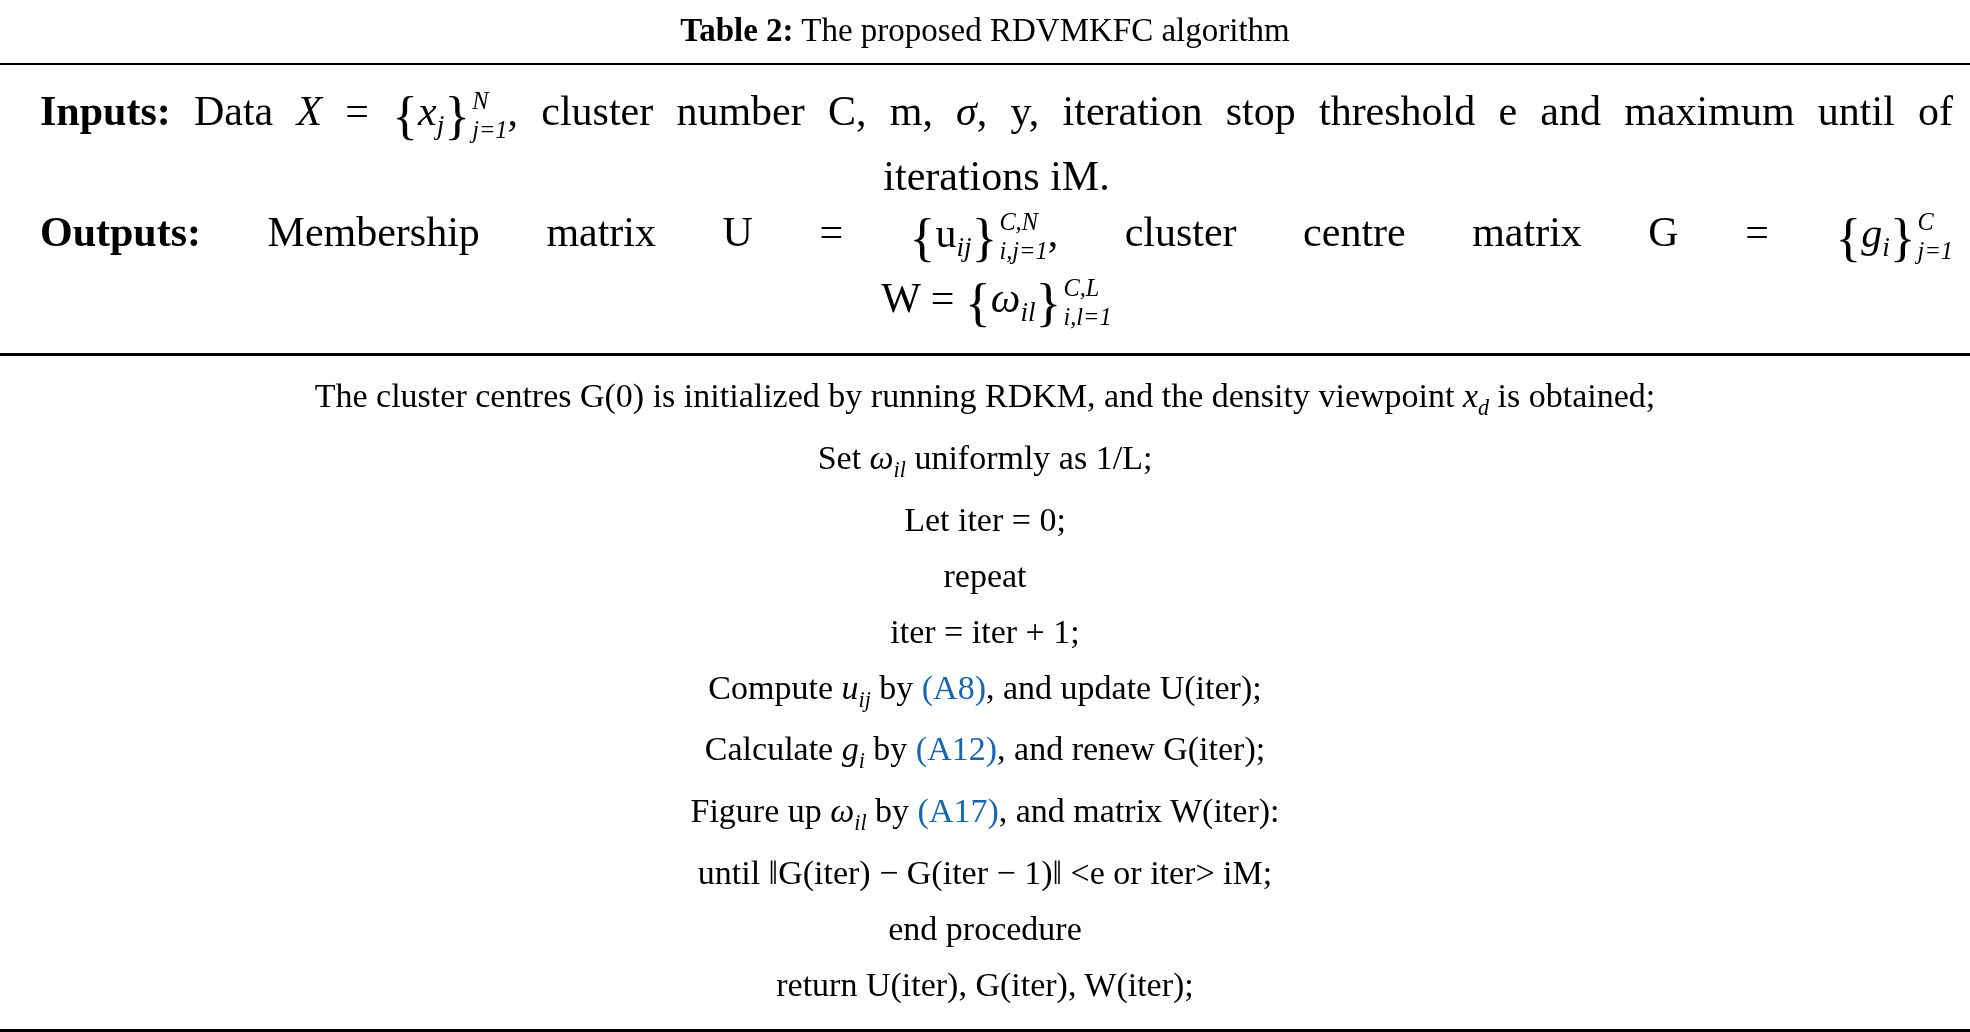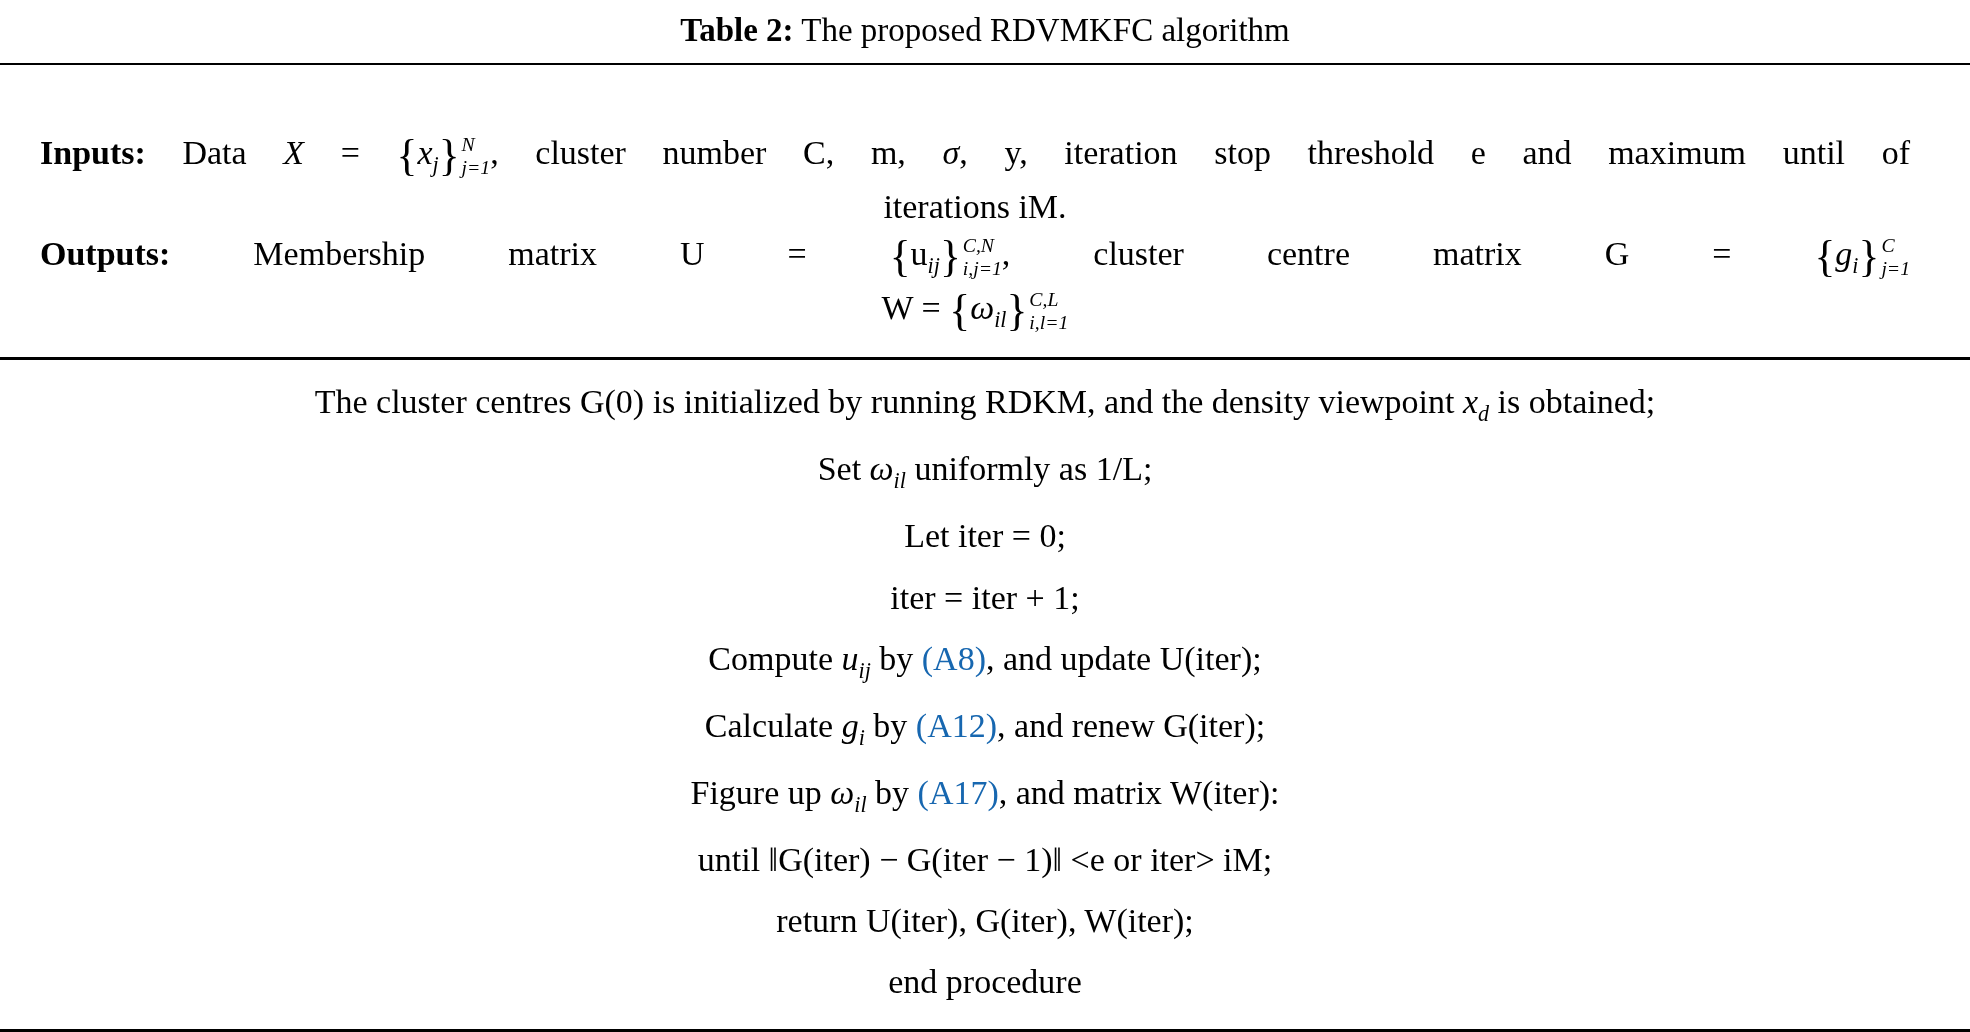--- a/index.html
+++ b/index.html
@@ -17,23 +17,22 @@
   .caption {
     text-align: center;
     font-size: 33px;
     padding: 12px 0 14px 0;
   }
   .b { font-weight: bold; }
   .it { font-style: italic; }
   .rule { width: 100%; border-top: 2px solid #000; }
   .rule.thick { border-top-width: 3px; }
   .io-section {
-    padding: 16px 60px 14px 40px;
-    font-size: 34px;
-    margin-top: 46px;
+    padding: 16px 17px 14px 40px;
+    font-size: 42px;
   }
   .jline {
     text-align: justify;
     text-align-last: justify;
     margin: 6px 0;
   }
   .cline {
     text-align: center;
     margin: 8px 0;
   }
@@ -111,38 +110,39 @@
     <div>
       <span>The cluster centres G(0) is initialized by running RDKM, and the density viewpoint </span><span class="it">x</span><sub class="it">d</sub><span> is obtained;</span>
     </div>
 
     <div>
       <span>Set </span><span class="it">ω</span><sub class="it">il</sub><span> uniformly as 1/L;</span>
     </div>
 
     <div>Let iter = 0;</div>
 
+    <div>repeat</div>
 
     <div>iter = iter + 1;</div>
 
     <div>
       <span>Compute </span><span class="it">u</span><sub class="it">ij</sub><span> by </span><span class="ref">(A8)</span><span>, and update U(iter);</span>
     </div>
 
     <div>
       <span>Calculate </span><span class="it">g</span><sub class="it">i</sub><span> by </span><span class="ref">(A12)</span><span>, and renew G(iter);</span>
     </div>
 
     <div>
       <span>Figure up </span><span class="it">ω</span><sub class="it">il</sub><span> by </span><span class="ref">(A17)</span><span>, and matrix W(iter):</span>
     </div>
 
     <div>until ‖G(iter) − G(iter − 1)‖ &lt;e or iter&gt; iM;</div>
 
+    <div>end procedure</div>
+
     <div>return U(iter), G(iter), W(iter);</div>
-
-    <div>end procedure</div>
 
   </div>
 
   <div class="rule thick"></div>
 
 </div>
 
 </body></html>

